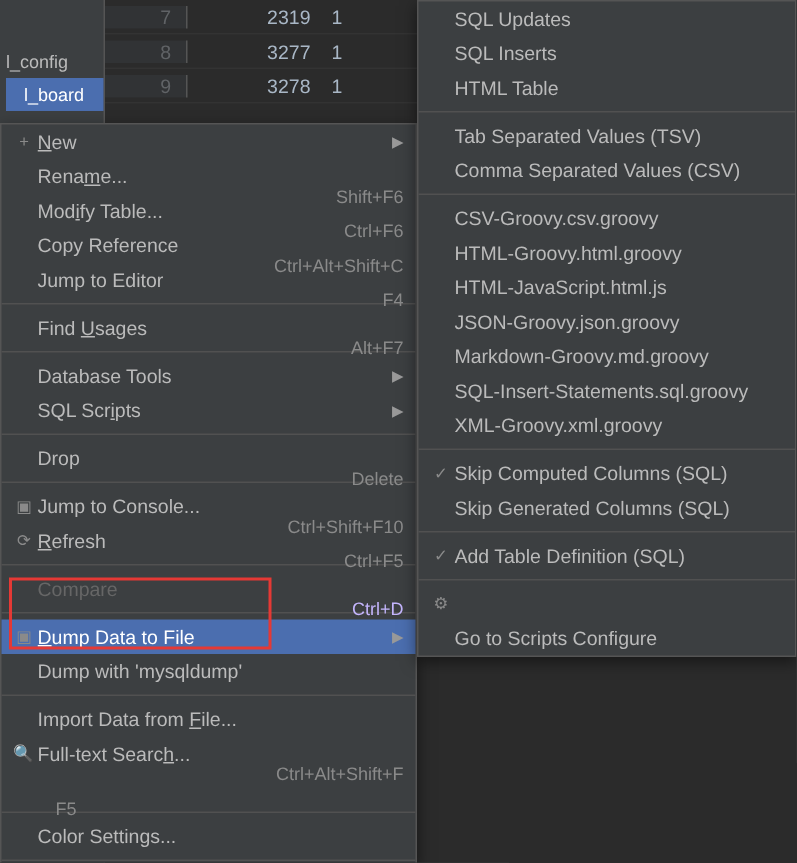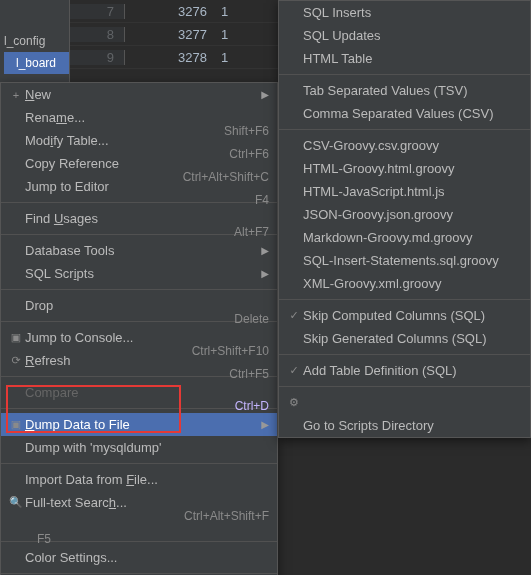--- a/index.html
+++ b/index.html
@@ -103,21 +103,21 @@
 <div class="bg-layer">
   <div class="bg-sidebar">
     <div style="padding-top:30px; padding-left:4px; color:#bbb; font-size:12px;">
       <div style="padding:4px 0;">l_config</div>
       <div style="padding:4px 12px; background:#4b6eaf; color:#fff;">l_board</div>
     </div>
   </div>
   <div class="bg-grid" id="grid-rows">
       <div class="bg-row">
         <div class="bg-cell-rownum">7</div>
-        <div class="bg-cell-a">3276</div>
+        <div class="bg-cell-a">2319</div>
         <div class="bg-cell-b">1</div>
       </div>
       <div class="bg-row">
         <div class="bg-cell-rownum">8</div>
         <div class="bg-cell-a">3277</div>
         <div class="bg-cell-b">1</div>
       </div>
       <div class="bg-row">
         <div class="bg-cell-rownum">9</div>
         <div class="bg-cell-a">3278</div>
@@ -219,25 +219,25 @@
     <div class="separator"></div>
     <div class="menu-item">
       <span class="menu-icon"></span>
       <span class="menu-label">Color Settings...</span>
     </div>
     <div class="separator"></div>
   </div>
 <div class="submenu" id="sub-menu">
     <div class="menu-item">
       <span class="menu-icon"></span>
+      <span class="menu-label">SQL Updates</span>
+    </div>
+    <div class="menu-item">
+      <span class="menu-icon"></span>
       <span class="menu-label">SQL Inserts</span>
-    </div>
-    <div class="menu-item">
-      <span class="menu-icon"></span>
-      <span class="menu-label">SQL Updates</span>
     </div>
     <div class="menu-item">
       <span class="menu-icon"></span>
       <span class="menu-label">HTML Table</span>
     </div>
     <div class="separator"></div>
     <div class="menu-item">
       <span class="menu-icon"></span>
       <span class="menu-label">Tab Separated Values (TSV)</span>
     </div>
@@ -287,17 +287,17 @@
     <div class="menu-item">
       <span class="menu-icon">✓</span>
       <span class="menu-label">Add Table Definition (SQL)</span>
     </div>
     <div class="separator"></div>
     <div class="menu-item">
       <span class="menu-icon">⚙</span>
     </div>
     <div class="menu-item">
       <span class="menu-icon"></span>
-      <span class="menu-label">Go to Scripts Directory</span>
+      <span class="menu-label">Go to Scripts Configure</span>
     </div>
   </div>
 
 <div class="highlight-box"></div>
 
 </body></html>

